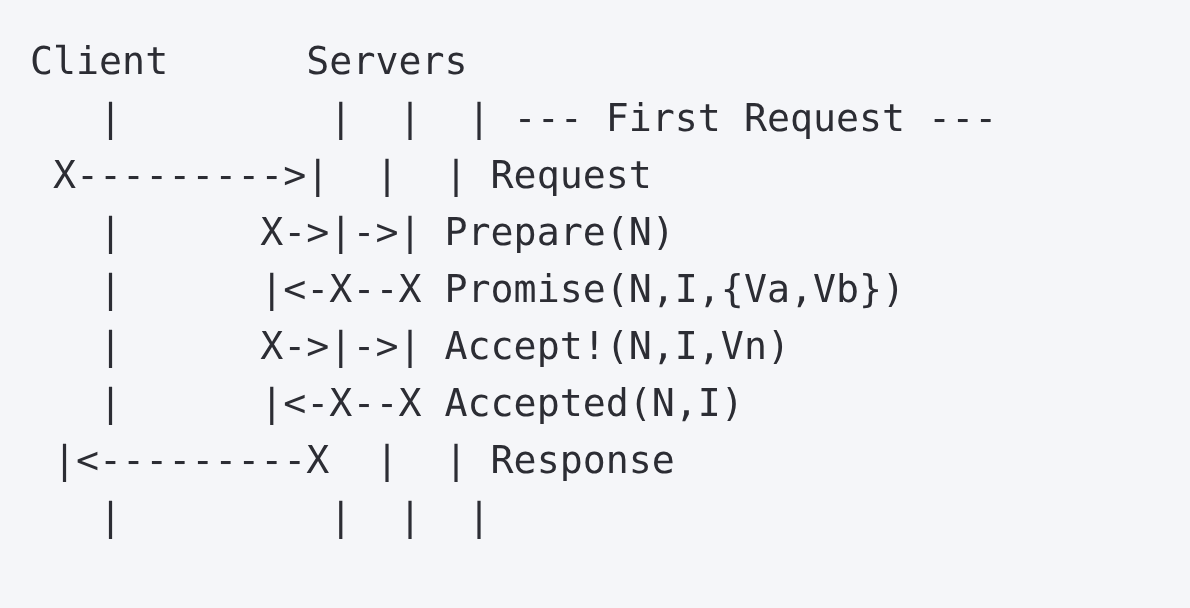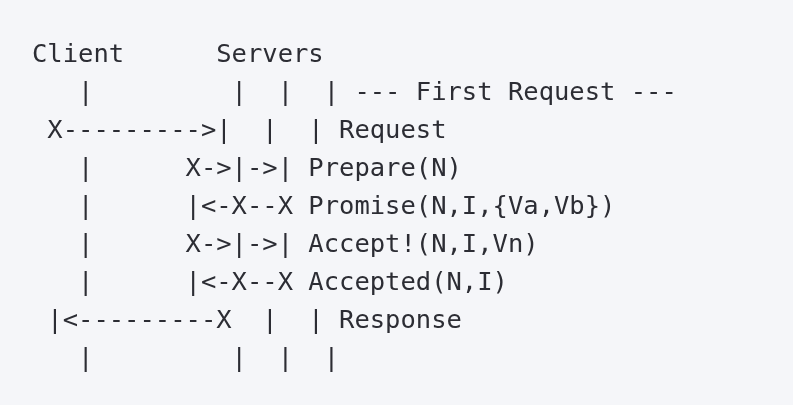--- a/index.html
+++ b/index.html
@@ -18,21 +18,21 @@
     position: relative;
     width: 793px;
     height: 405px;
     background: #f5f6f9;
   }
   
   .ascii-canvas {
     position: absolute;
     left: 20px;
     top: 22px;
-    margin: 12px;
+    margin: 0;
     padding: 0;
     font-family: "DejaVu Sans Mono", "Liberation Mono", monospace;
     font-size: 25.5px;
     line-height: 38px;
     letter-spacing: 0px;
     color: #2c2d34;
     white-space: pre;
     font-weight: 400;
     -webkit-font-smoothing: antialiased;
   }

